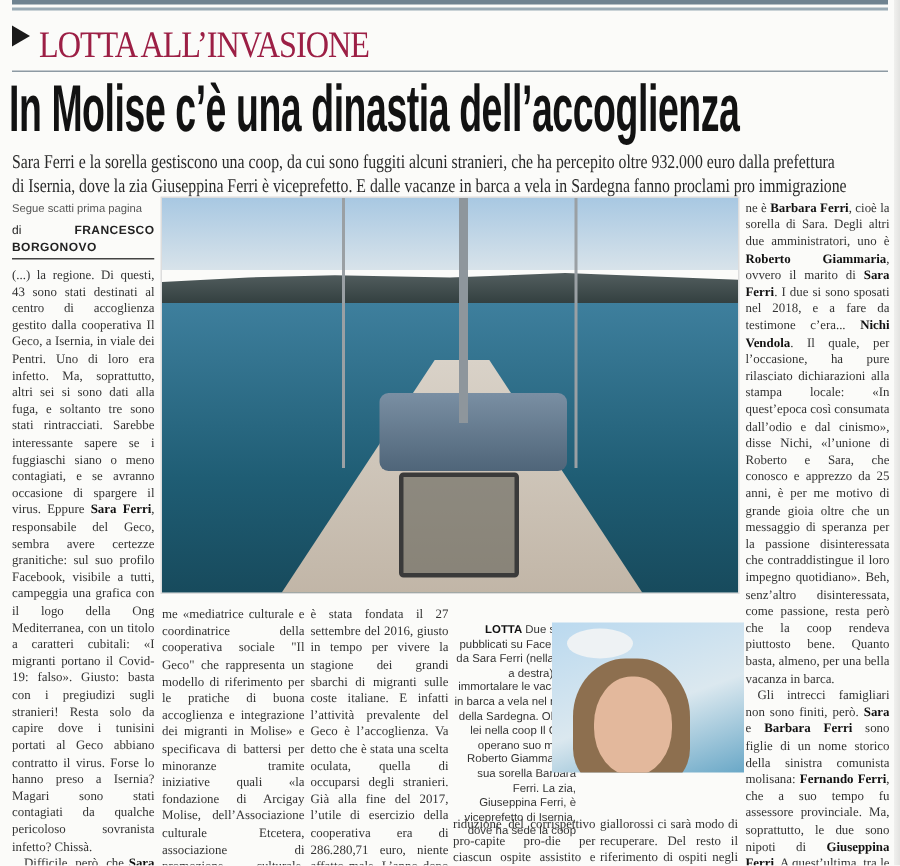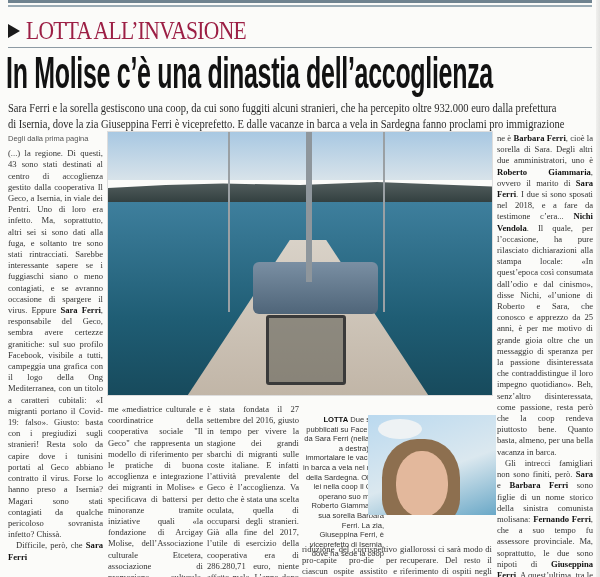--- a/index.html
+++ b/index.html
@@ -2,21 +2,21 @@
 <html><head>
 <meta charset="utf-8">
 <style>
   * { box-sizing: border-box; margin: 0; padding: 0; }
   html, body { width: 600px; height: 577px; overflow: hidden; background: #fbfbf9; }
   body { position: relative; font-family: "DejaVu Serif", serif; color: #2a2a2a; }
 
   .top-rule { position: absolute; left: 8px; right: 8px; top: 0; height: 7px;
     border-top: 3px solid #6f8390; border-bottom: 2px solid #9aabb5; }
 
-  .kicker { position: absolute; left: 8px; top: 17px; height: 28px; display: flex; align-items: center; gap: 6px; }
+  .kicker { position: absolute; left: 8px; top: 17px; height: 28px; display: flex; align-items: flex-start; gap: 6px; }
   .kicker .arrow { width: 0; height: 0; border-top: 7px solid transparent; border-bottom: 7px solid transparent; border-left: 12px solid #1a1a1a; }
   .kicker .label { font-family: "Liberation Serif", serif; font-size: 25px; color: #9c1f45; letter-spacing: -0.8px; transform: scaleX(0.86); transform-origin: left center; white-space: nowrap; }
   .kicker-rule { position: absolute; left: 8px; right: 8px; top: 47px; border-top: 1px solid #8d9aa3; }
 
   .headline { position: absolute; left: 6px; top: 50px; width: 1000px; font-family: "Liberation Sans", sans-serif; font-weight: 700;
     font-size: 44px; line-height: 46px; color: #121212; transform: scaleX(0.567); transform-origin: left top; letter-spacing: -0.5px; white-space: nowrap; }
 
   .subhead { position: absolute; left: 8px; top: 100px; width: 720px; font-family: "Liberation Serif", serif; font-size: 13px; line-height: 16px;
     color: #2a2a2a; transform: scaleX(0.81); transform-origin: left top; }
   .subhead span { display: block; white-space: nowrap; }
@@ -64,21 +64,25 @@
 <div class="kicker-rule"></div>
 
 <h1 class="headline">In Molise c’è una dinastia dell’accoglienza</h1>
 
 <div class="subhead">
   <span>Sara Ferri e la sorella gestiscono una coop, da cui sono fuggiti alcuni stranieri, che ha percepito oltre 932.000 euro dalla prefettura</span>
   <span>di Isernia, dove la zia Giuseppina Ferri è viceprefetto. E dalle vacanze in barca a vela in Sardegna fanno proclami pro immigrazione</span>
 </div>
 
 <div class="col" style="left:8px; top:133px; width:95px; height:444px; overflow:hidden;">
-  <div class="segue">Degli dalla prima pagina</div>
+  <div class="segue">Segue scatti prima pagina</div>
+  <div class="byline">
+    <span>di</span>
+    <span class="name">FRANCESCO BORGONOVO</span>
+  </div>
   <p><span>(...) la regione. Di questi, 43 sono stati destinati al centro di accoglienza gestito dalla cooperativa Il Geco, a Isernia, in viale dei Pentri. Uno di loro era infetto. Ma, soprattutto, altri sei si sono dati alla fuga, e soltanto tre sono stati rintracciati. Sarebbe interessante sapere se i fuggiaschi siano o meno contagiati, e se avranno occasione di spargere il virus. Eppure </span><b>Sara Ferri</b><span>, responsabile del Geco, sembra avere certezze granitiche: sul suo profilo Facebook, visibile a tutti, campeggia una grafica con il logo della Ong Mediterranea, con un titolo a caratteri cubitali: «I migranti portano il Covid-19: falso». Giusto: basta con i pregiudizi sugli stranieri! Resta solo da capire dove i tunisini portati al Geco abbiano contratto il virus. Forse lo hanno preso a Isernia? Magari sono stati contagiati da qualche pericoloso sovranista infetto? Chissà.</span></p>
   <p><span>Difficile, però, che </span><b>Sara Ferri</b></p>
 </div>
 
 <div class="photo-boat">
   <div class="sky"></div>
   <div class="shore"></div>
   <div class="sea"></div>
   <div class="deck"></div>
   <div class="cabin"></div>

